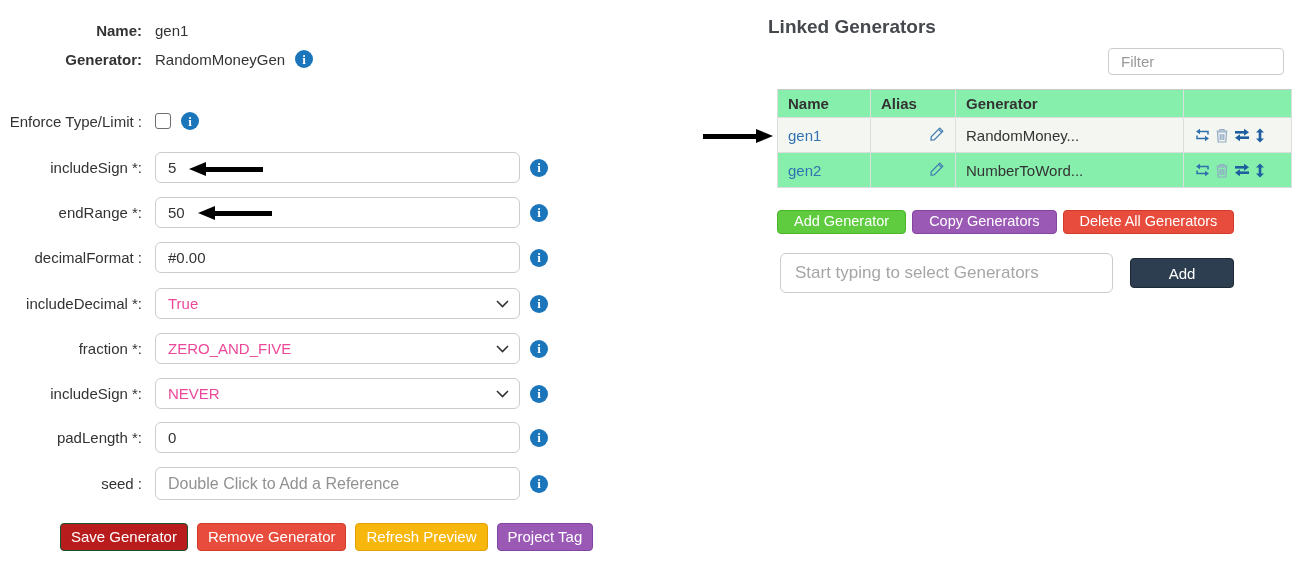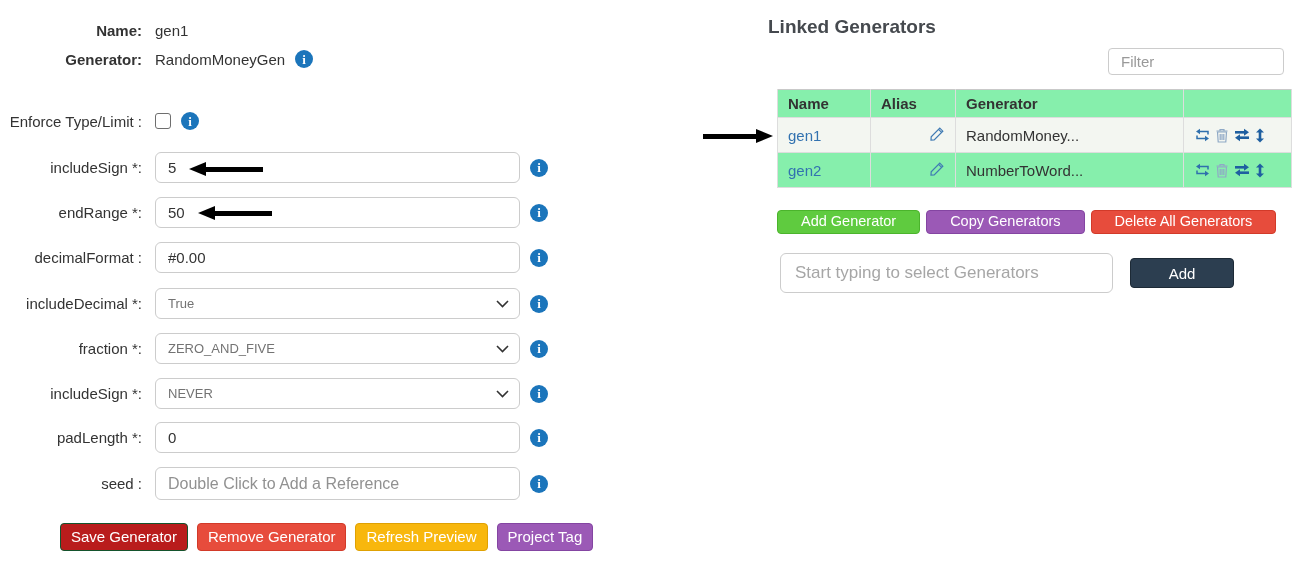--- a/index.html
+++ b/index.html
@@ -13,21 +13,21 @@
              font-size:15px; color:#333; white-space:nowrap; }
   .f-label.bold { font-weight:bold; }
   .f-control { width:365px; flex:0 0 auto; position:relative; display:flex; align-items:center; }
   .f-static { font-size:15px; color:#333; }
   .txt-input { width:365px; height:31px; border:1px solid #ccc; border-radius:6px;
                padding:0 12px; font-size:15px; color:#333; outline:none;
                font-family:"Liberation Sans", sans-serif; background:#fff; }
   .txt-input::placeholder { color:#919191; }
   .select-box { width:365px; height:31px; border:1px solid #ccc; border-radius:6px;
                 background:#fff; display:flex; align-items:center; padding:0 10px 0 12px;
-                font-size:13px; color:#737373; cursor:pointer; }
+                font-size:15px; color:#ec4899; cursor:pointer; }
   .select-box .sel-val { flex:1 1 auto; }
   .chev { flex:0 0 auto; width:13px; height:8px; }
   .info-icon { display:inline-flex; align-items:center; justify-content:center;
                width:18px; height:18px; border-radius:50%; background:#1b75bb;
                margin-left:10px; flex:0 0 auto; cursor:pointer; }
   .info-icon::after { content:"i"; color:#fff; font-family:"Liberation Serif", serif;
                       font-weight:bold; font-size:13px; line-height:1; }
   .checkbox { width:16px; height:16px; border:1.6px solid #6e6e6e; border-radius:3px;
               background:#fff; display:inline-block; cursor:pointer; }
 
@@ -65,21 +65,21 @@
   .col-name{width:93px;} .col-alias{width:85px;} .col-gen{width:228px;} .col-act{width:108px;}
   .gen-link { color:#3272b0; text-decoration:none; cursor:pointer; }
   .cell-alias { text-align:right; }
   .cell-gen { white-space:nowrap; overflow:hidden; }
   .cell-act { white-space:nowrap; }
   .act-icons { display:flex; align-items:center; gap:4px; }
   .icon-btn { display:inline-flex; cursor:pointer; }
   .pencil { cursor:pointer; }
 
   .lg-btns { position:absolute; left:777px; top:210px; display:flex; gap:6px; }
-  .btn-sm { font-size:14.5px; padding:3px 23px 4px; border-radius:4px; }
+  .btn-sm { font-size:14.5px; padding:3px 16px 4px; border-radius:4px; }
   .btn-green { background:#5fcb3f; border:1px solid #4bb42c; }
 
   .select-gen-input { position:absolute; left:780px; top:253px; width:333px; height:40px;
                       border:1px solid #ccc; border-radius:6px; padding:0 14px; font-size:17px;
                       color:#333; outline:none; font-family:"Liberation Sans", sans-serif; }
   .select-gen-input::placeholder { color:#a6a6a6; }
   .btn-add-dark { position:absolute; left:1130px; top:258px; width:104px; height:30px;
                   background:#2c3e50; border:1px solid #1d2a36; border-radius:4px;
                   color:#fff; font-size:15px; display:flex; align-items:center;
                   justify-content:center; cursor:pointer; }

